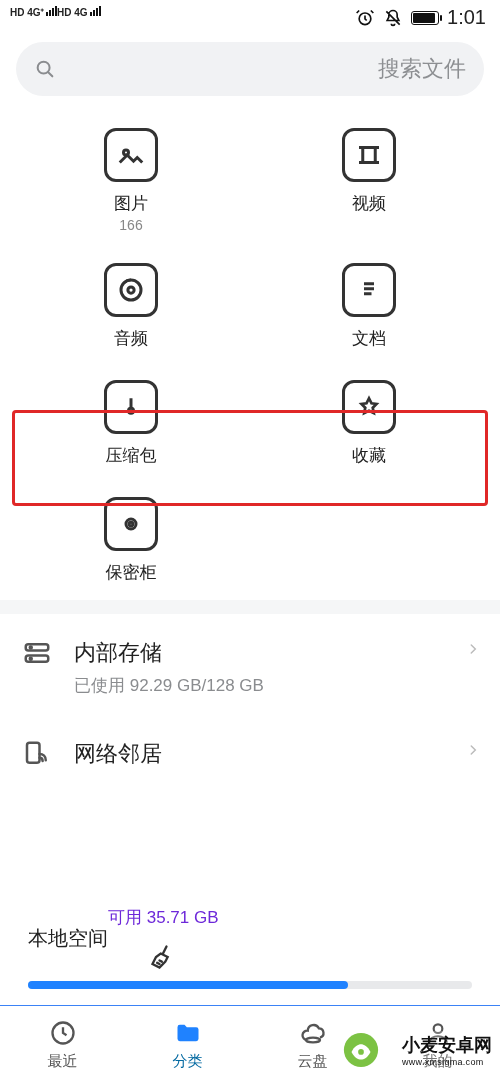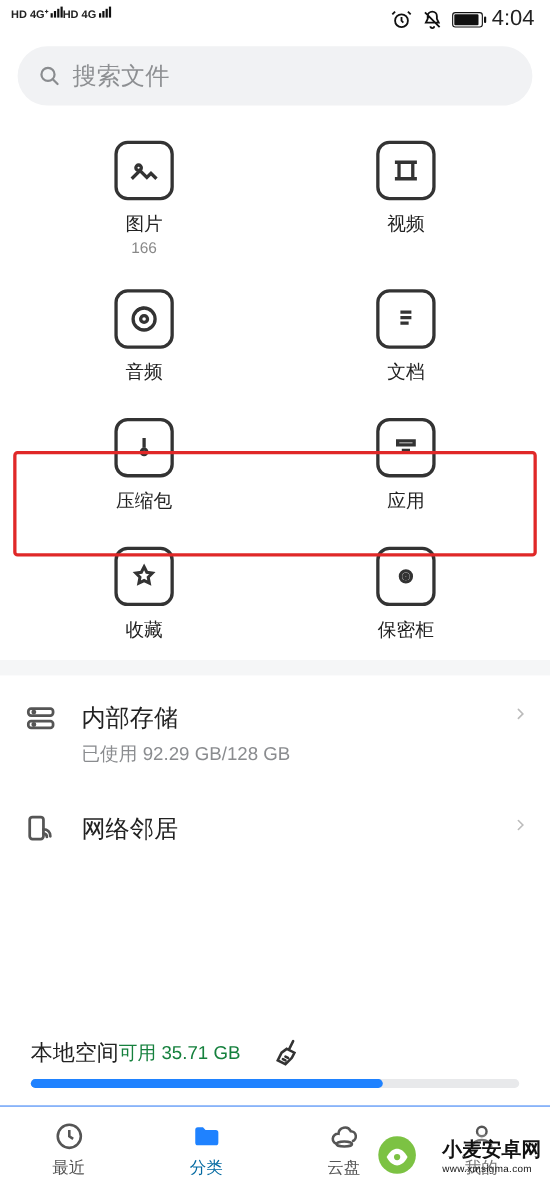--- a/index.html
+++ b/index.html
@@ -46,20 +46,21 @@
     margin: 6px 16px 12px 16px;
     background:#f1f2f4;
     border-radius: 28px;
     height:54px;
     display:flex;
     align-items:center;
     gap:10px;
     padding:0 18px;
     color:#8d8f92;
     font-size:22px;
+    justify-content:space-between;
   }
   .search svg { flex-shrink:0; }
 
   
   .grid {
     display:grid;
     grid-template-columns: repeat(2, 1fr);
     gap: 30px 0;
     padding: 20px 12px 16px 12px;
   }
@@ -107,21 +108,21 @@
 
   
   .storage-footer {
     position:absolute;
     left:0; right:0;
     bottom: 82px;
     padding: 0 28px 12px 28px;
   }
   .sf-row { display:flex; justify-content:flex-start; align-items:center; font-size:17px;}
   .sf-left { color:#222; font-size:20px;}
-  .sf-right { color:#15803d; font-size:17px; display:flex; align-items:center; gap:30px;}
+  .sf-right { color:#6d28d9; font-size:17px; display:flex; align-items:center; gap:14px;flex-direction:column;}
   .progress {
     margin-top:10px;
     height:8px;
     background:#e8e9eb;
     border-radius:4px;
     position:relative;
   }
   .progress::after{
     content:"";
     position:absolute;
@@ -191,21 +192,21 @@
   </div>
   <div class="status-right">
     <svg width="20" height="20" viewBox="0 0 24 24" fill="none" stroke="#111" stroke-width="2">
         <circle cx="12" cy="13" r="7"></circle>
         <path d="M5 3 2 6M19 3l3 3M12 9v4l2 2"></path>
       </svg>
     <svg width="20" height="20" viewBox="0 0 24 24" fill="none" stroke="#111" stroke-width="2">
         <path d="M12 3a5 5 0 0 0-5 5v3l-2 4h14l-2-4V8a5 5 0 0 0-5-5zM10 19a2 2 0 0 0 4 0M4 4l16 16"></path>
       </svg>
     <span class="battery"></span>
-    <span class="clock">4:04</span>
+    <span class="clock">1:01</span>
   </div>
 </div>
 
 <div class="search">
   <svg width="22" height="22" viewBox="0 0 24 24" fill="none" stroke="#8a8c8f" stroke-width="2.2" stroke-linecap="round">
       <circle cx="10.5" cy="10.5" r="6.5"></circle>
       <path d="M20 20l-4.5-4.5"></path>
     </svg>
   <span>搜索文件</span>
 </div>
@@ -248,28 +249,20 @@
     <div class="cat-label">文档</div>
   </div>
   <div class="cat">
     <div class="cat-icon">
       <svg width="30" height="30" viewBox="0 0 24 24" fill="none" stroke="#333" stroke-width="2.4">
           <path d="M12 5v7"></path>
           <circle cx="12" cy="15" r="2"></circle>
         </svg>
     </div>
     <div class="cat-label">压缩包</div>
-  </div>
-  <div class="cat">
-    <div class="cat-icon">
-      <svg width="30" height="30" viewBox="0 0 24 24" fill="none" stroke="#333" stroke-width="2.4">
-          <path d="M6 7h12v3H6zM9 14h6"></path>
-        </svg>
-    </div>
-    <div class="cat-label">应用</div>
   </div>
   <div class="cat">
     <div class="cat-icon">
       <svg width="30" height="30" viewBox="0 0 24 24" fill="none" stroke="#333" stroke-width="2.2">
           <path d="M12 5l2 4 4 .6-3 3 .8 4.2L12 15l-3.8 1.8L9 12.6 6 9.6 10 9z"></path>
         </svg>
     </div>
     <div class="cat-label">收藏</div>
   </div>
   <div class="cat">

